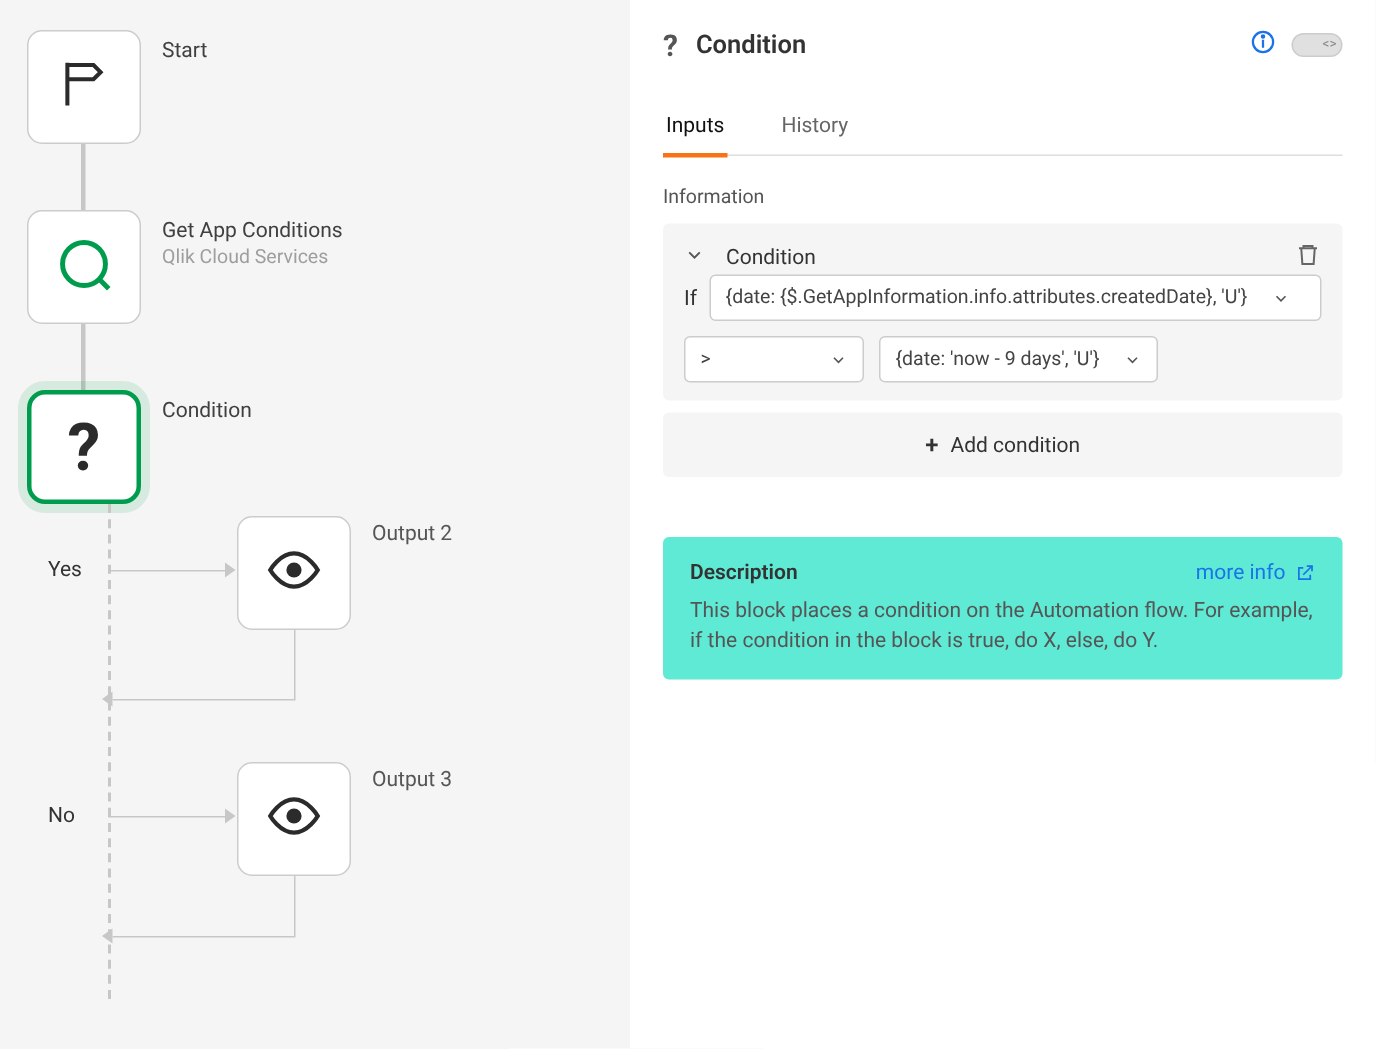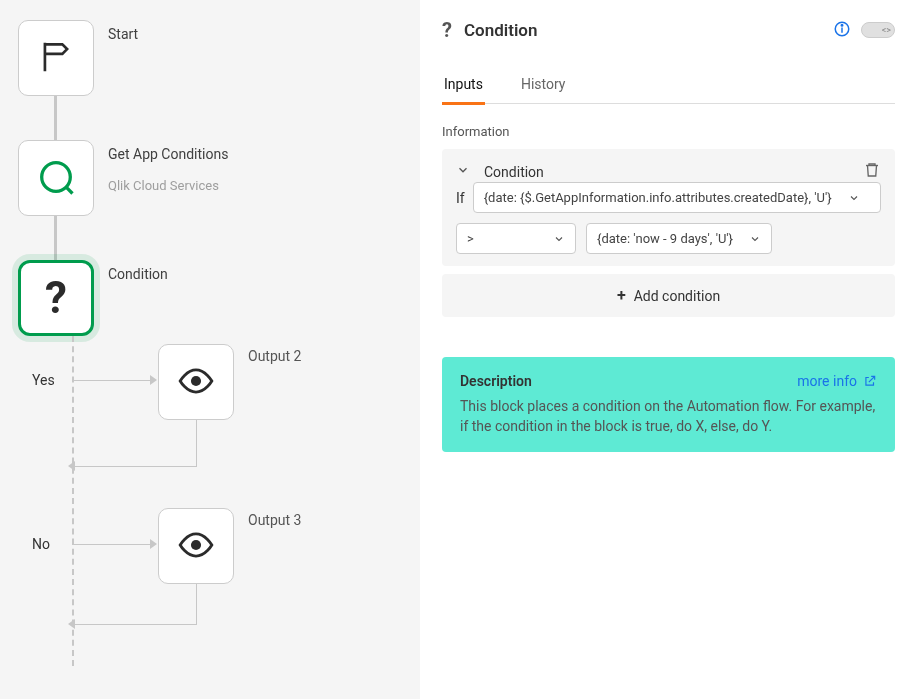--- a/index.html
+++ b/index.html
@@ -7,21 +7,21 @@
 
     .canvas { flex: 0 0 420px; padding: 20px 10px 10px 18px; position: relative; }
     .panel { flex: 1; background: #fff; padding: 18px 22px; position: relative; }
 
     
     .node-row { display: flex; align-items: flex-start; position: relative; }
     .node-box { width: 76px; height: 76px; background: #fff; border: 1.5px solid #ccc; border-radius: 10px; display: flex; align-items: center; justify-content: center; }
     .node-box.selected { border: 3px solid #009c4d; box-shadow: 0 0 0 6px rgba(0,156,77,0.12); border-radius: 12px; }
     .node-labels { margin-left: 14px; margin-top: 6px; }
     .node-title { color: #404040; font-size: 14px; }
-    .node-sub { color: #9e9e9e; font-size: 13px; margin-top: 16px; }
+    .node-sub { color: #9e9e9e; font-size: 13px; margin-top: 2px; }
 
     .vconn { width: 3px; height: 44px; background: #c7c7c7; margin-left: 36px; }
 
     
     .branch-area { margin-left: 54px; position: relative; }
     .dashed-line { border-left: 2px dashed #c7c7c7; height: 330px; margin-left: 0; }
     .branch-lbl { position: absolute; left: -40px; color: #333; font-size: 14px; }
     .output-box { width: 76px; height: 76px; background: #fff; border: 1.5px solid #ccc; border-radius: 10px; display: flex; align-items: center; justify-content: center; position: absolute; }
     .output-label { position: absolute; color: #555; font-size: 14px; }
     .hline { position: absolute; border-top: 1.5px solid #c7c7c7; }

